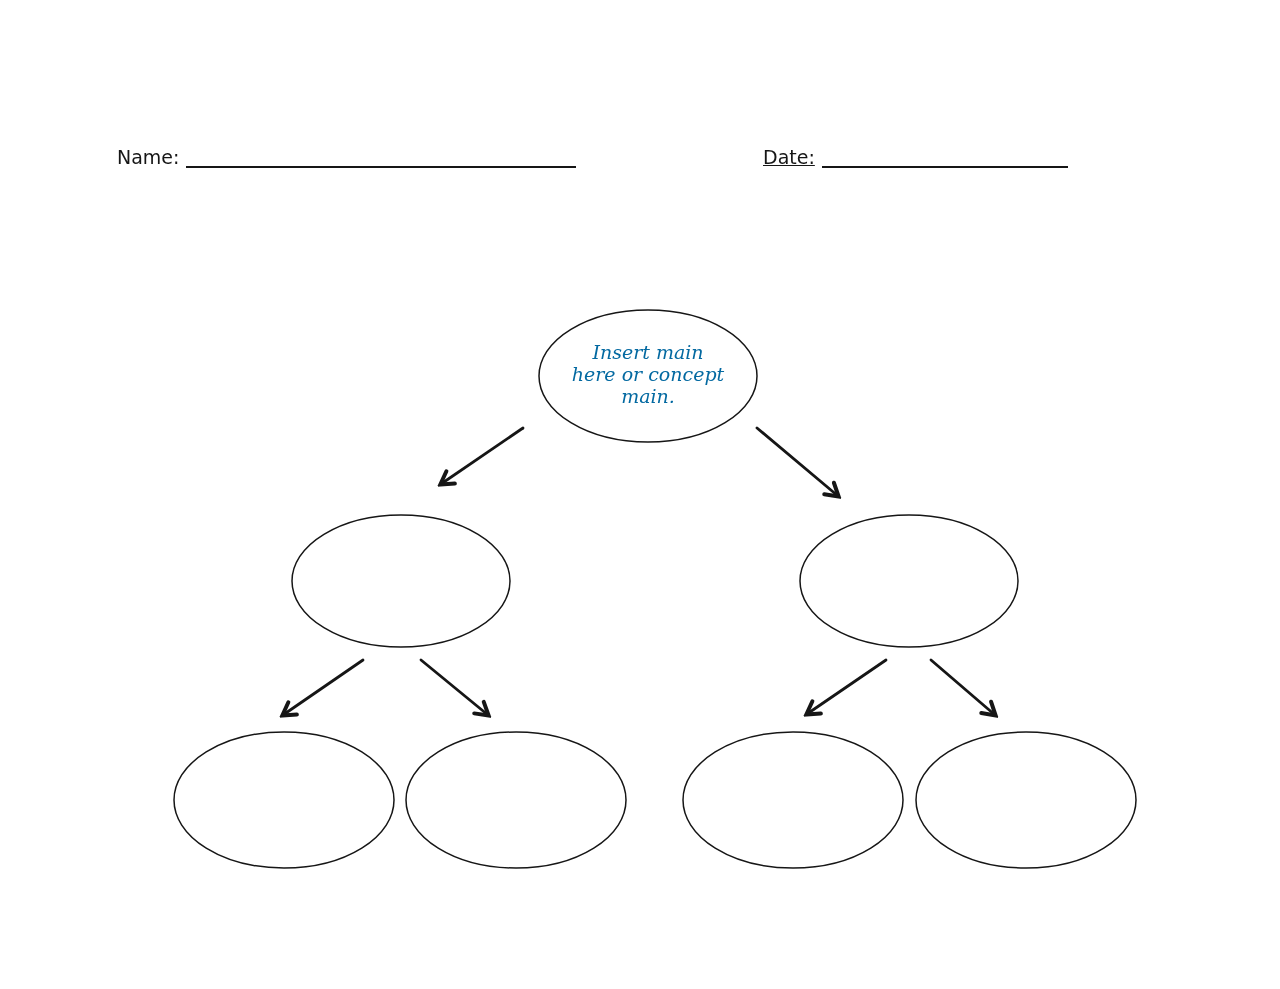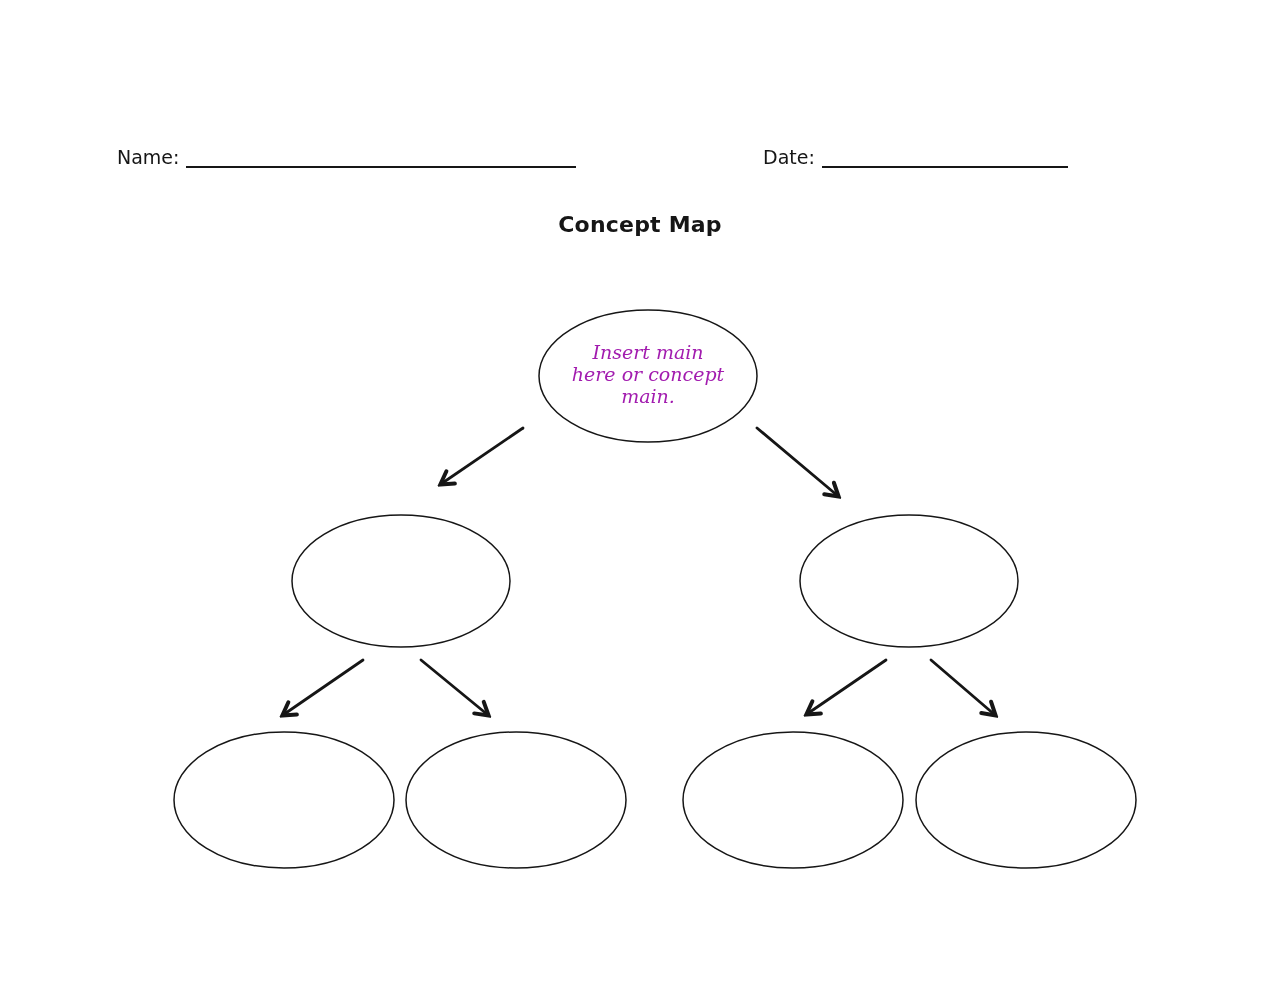--- a/index.html
+++ b/index.html
@@ -16,21 +16,21 @@
     color: #161616;
     overflow: hidden;
   }
   .field {
     position: absolute;
     font-size: 19px;
     line-height: 22px;
     white-space: nowrap;
   }
   .field-name { left: 117px; top: 146px; }
-  .field-date { left: 763px; top: 146px; }
+  .field-date { left: 763px; top: 146px; text-decoration: underline; }
   .blank-line {
     display: inline-block;
     height: 2px;
     background: #161616;
     vertical-align: -4px;
     margin-left: 7px;
   }
   .blank-name { width: 390px; }
   .blank-date { width: 246px; }
   .doc-title {
@@ -53,37 +53,36 @@
   .main-node-label {
     position: absolute;
     left: 533px;
     top: 341px;
     width: 230px;
     text-align: center;
     font-family: "DejaVu Serif", "Liberation Serif", serif;
     font-style: italic;
     font-size: 19px;
     line-height: 22px;
-    color: #a21caf;
+    color: #0369a1;
   }
 </style>
 </head>
 <body>
 
 <div class="page">
 
   <div class="field field-name">
     <span>Name:</span><span class="blank-line blank-name"></span>
   </div>
 
   <div class="field field-date">
     <span>Date:</span><span class="blank-line blank-date"></span>
   </div>
 
-  <div class="doc-title">Concept Map</div>
 
   <svg class="diagram-svg" viewBox="0 0 1280 989" xmlns="http://www.w3.org/2000/svg">
     <defs>
       <marker id="arrowhead" viewBox="0 0 12 12" refX="9.5" refY="6" markerUnits="userSpaceOnUse" markerWidth="20" markerHeight="20" orient="auto">
         <path d="M2.5 1.5 L10 6 L2.5 10.5" fill="none" stroke="#161616" stroke-width="2.4" stroke-linecap="round"></path>
       </marker>
     </defs>
 
     <ellipse cx="648" cy="376" rx="109" ry="66" fill="#ffffff" stroke="#161616" stroke-width="1.5"></ellipse>
     <ellipse cx="401" cy="581" rx="109" ry="66" fill="#ffffff" stroke="#161616" stroke-width="1.5"></ellipse>

